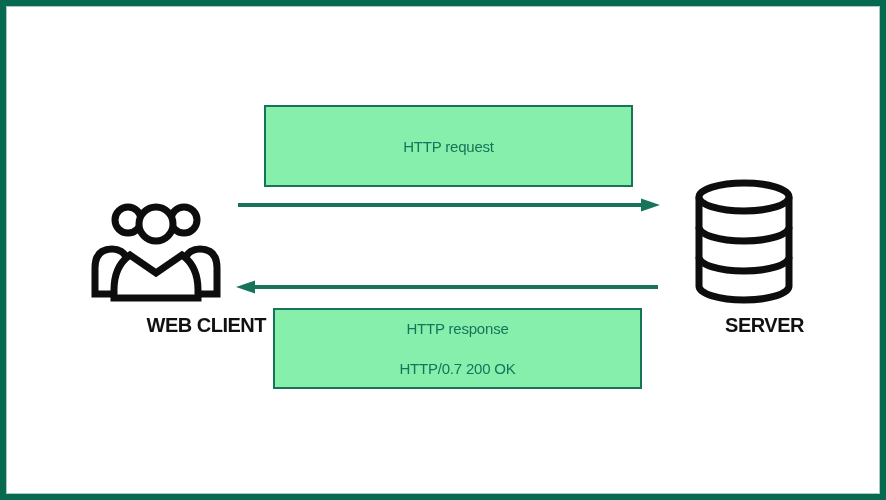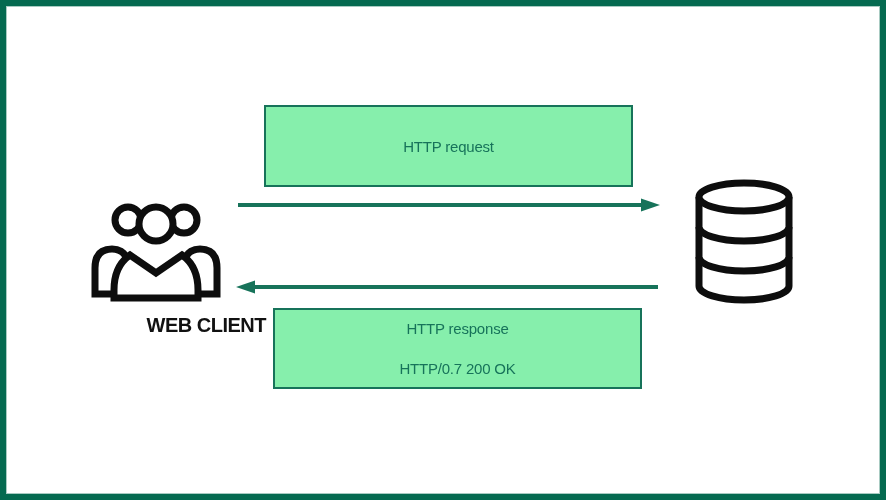--- a/index.html
+++ b/index.html
@@ -90,14 +90,15 @@
     <path d="M23,107 L23,99 Q23,75 39,64 L65,82 L91,64 Q107,75 107,99 L107,107 Z"></path>
   </svg>
   <div class="actor-label client-label">WEB CLIENT</div>
 
   <svg class="actor-icon server-icon" viewBox="0 0 105 130">
     <path class="noline" d="M7,19 L7,108 A45,14 0 0 0 97,108 L97,19"></path>
     <ellipse cx="52" cy="19" rx="45" ry="14"></ellipse>
     <path class="noline" d="M7,49 A45,14 0 0 0 97,49"></path>
     <path class="noline" d="M7,79 A45,14 0 0 0 97,79"></path>
   </svg>
+  <div class="actor-label server-label">SERVER</div>
 
 </div>
 
 </body></html>

